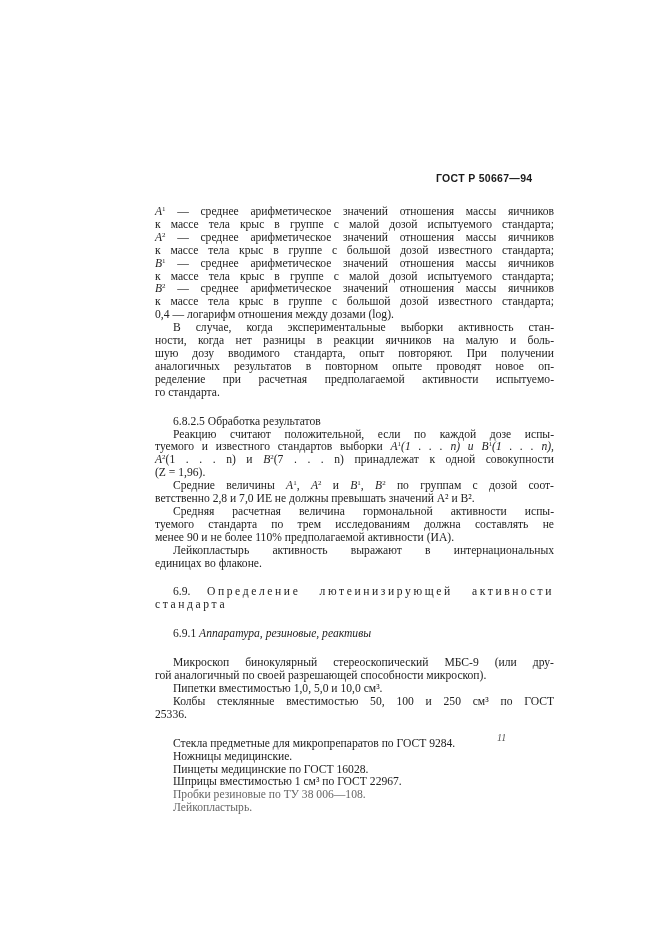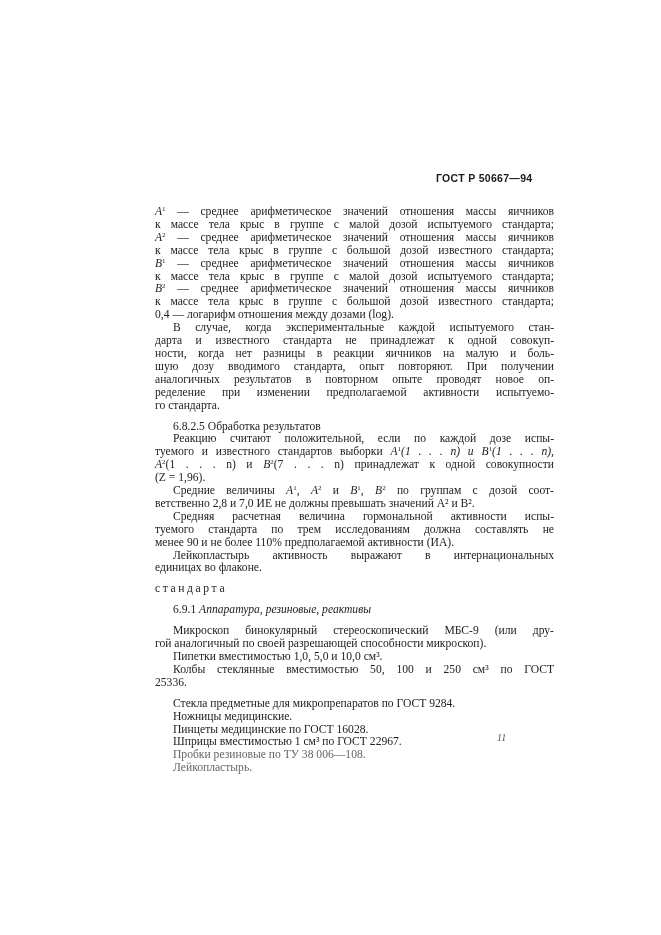--- a/index.html
+++ b/index.html
@@ -41,21 +41,21 @@
       text-align-last: justify;
       text-align: justify;
     }
     .ln.last {
       text-align-last: left;
     }
     .indent { padding-left: 18px; }
     .it { font-style: italic; }
     sup { font-size: 7px; line-height: 0; vertical-align: 4px; }
     .spaced { letter-spacing: 2.6px; }
-    .gap-s { margin-top: 8px; }
+    .gap-s { margin-top: 16px; }
     .faded { color: #666; }
     .page-number {
       position: absolute;
       left: 497px;
       top: 732px;
       font-size: 10px;
       color: #555;
       font-style: italic;
     }
   </style>
@@ -80,26 +80,25 @@
       <span class="ln"><span class="it">B</span><sup>1</sup><span> — среднее арифметическое значений отношения массы яичников</span></span>
       <span class="ln">к массе тела крыс в группе с малой дозой испытуемого стандарта;</span>
     </div>
     <div>
       <span class="ln"><span class="it">B</span><sup>2</sup><span> — среднее арифметическое значений отношения массы яичников</span></span>
       <span class="ln">к массе тела крыс в группе с большой дозой известного стандарта;</span>
     </div>
     <span class="ln last">0,4 — логарифм отношения между дозами (log).</span>
 
     <div>
-      <span class="ln indent">В случае, когда экспериментальные каждой испытуемого стан-</span>
-      <span class="ln">дарта и известного стандарта не принадлежат к одной совокуп-</span>
+      <span class="ln indent">В случае, когда экспериментальные выборки активность стан-</span>
       <span class="ln">ности, когда нет разницы в реакции яичников на малую  и боль-</span>
       <span class="ln">шую дозу вводимого стандарта, опыт повторяют. При получении</span>
       <span class="ln">аналогичных результатов в повторном опыте проводят новое оп-</span>
-      <span class="ln">ределение при изменении предполагаемой активности испытуемо-</span>
+      <span class="ln">ределение при расчетная предполагаемой активности испытуемо-</span>
       <span class="ln last">го стандарта.</span>
     </div>
 
     <span class="ln last indent gap-s">6.8.2.5 Обработка результатов</span>
 
     <div>
       <span class="ln indent">Реакцию считают положительной, если по каждой дозе испы-</span>
       <span class="ln"><span>туемого и известного стандартов выборки </span><span class="it">A</span><sup>1</sup><span class="it">(1 . . . n) и </span><span class="it">B</span><sup>1</sup><span class="it">(1 . . . n),</span></span>
       <span class="ln"><span class="it">A</span><sup>2</sup><span>(1 . . . n)  и  </span><span class="it">B</span><sup>2</sup><span>(7 . . . n)  принадлежат  к  одной  совокупности</span></span>
       <span class="ln last">(Z = 1,96).</span>
@@ -115,20 +114,21 @@
       <span class="ln">туемого стандарта по трем исследованиям должна составлять не</span>
       <span class="ln last">менее 90 и не более 110% предполагаемой активности (ИА).</span>
     </div>
 
     <div>
       <span class="ln indent">Лейкопластырь активность выражают в интернациональных</span>
       <span class="ln last">единицах во флаконе.</span>
     </div>
 
     <div class="gap-s">
+      <span class="ln indent"><span>6.9.</span> <span class="spaced">Определение лютеинизирующей активности</span></span>
       <span class="ln last spaced">стандарта</span>
     </div>
 
     <span class="ln last indent gap-s"><span>6.9.1</span> <span class="it">Аппаратура, резиновые, реактивы</span></span>
 
     <div class="gap-s">
       <div>
         <span class="ln indent">Микроскоп бинокулярный стереоскопический МБС-9 (или дру-</span>
         <span class="ln last">гой аналогичный по своей разрешающей способности микроскоп).</span>
       </div>

